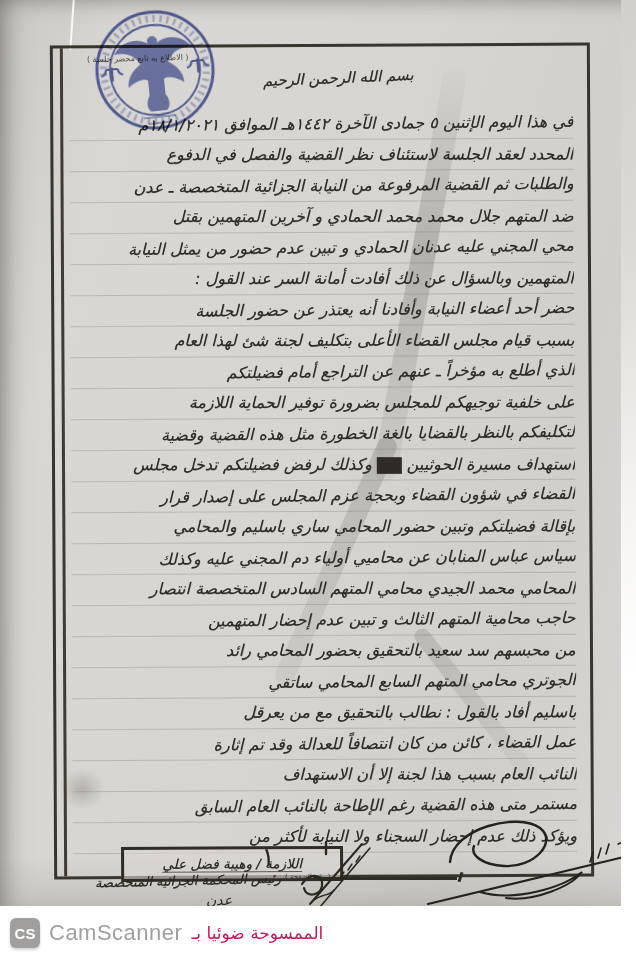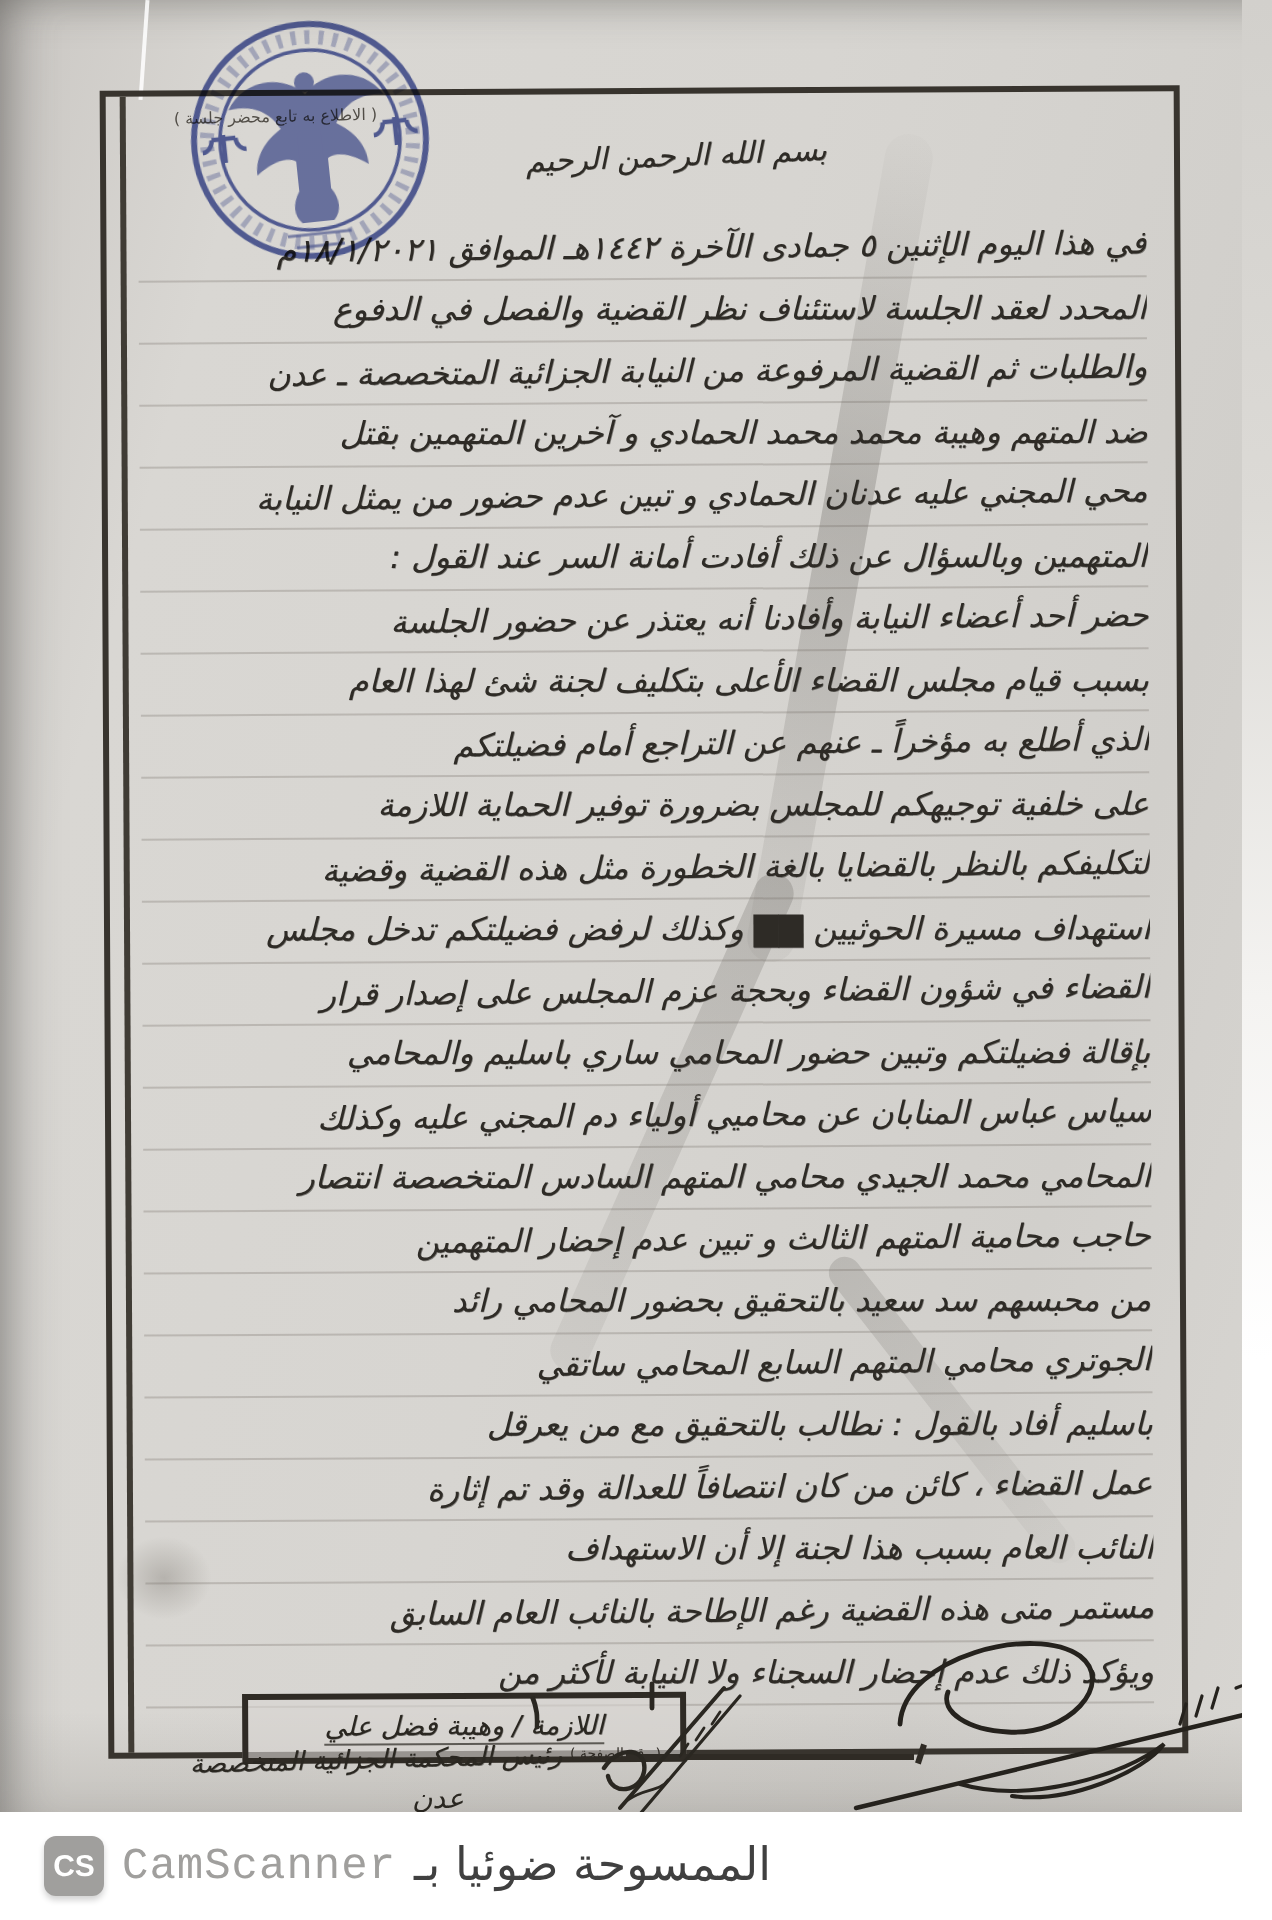--- a/index.html
+++ b/index.html
@@ -68,26 +68,26 @@
   .sig{position:absolute;pointer-events:none;}
   .sig-right{left:422px;top:810px;}
   .sig-left{left:296px;top:838px;}
 
   
   .stamp{position:absolute;left:92px;top:6px;width:126px;height:128px;opacity:.85;
     filter:blur(.35px);mix-blend-mode:multiply;transform:rotate(-6deg);}
 
   
   .cs-bar{position:absolute;left:0;top:906px;width:636px;height:54px;background:#ffffff;
-    display:flex;align-items:center;gap:9px;padding-left:22px;box-sizing:border-box;}
+    display:flex;align-items:center;gap:9px;padding-left:10px;box-sizing:border-box;}
   .cs-badge{width:30px;height:30px;border-radius:6px;background:#a09f9d;color:#ffffff;
     display:flex;align-items:center;justify-content:center;font-size:15px;font-weight:bold;
     font-family:"Liberation Sans",sans-serif;box-shadow:0 2px 3px rgba(0,0,0,.18);}
-  .cs-brand{font-size:22px;color:#a09f9d;font-family:Liberation Mono, monospace;letter-spacing:.5px;}
-  .cs-arabic{font-size:23px;color:#404040;direction:rtl;}
+  .cs-brand{font-size:22px;color:#a09f9d;font-family:Liberation Sans, sans-serif;letter-spacing:.5px;}
+  .cs-arabic{font-size:17px;color:#be185d;direction:rtl;}
 </style>
 </head>
 <body>
 
 <div class="stage">
 
   <div class="photo">
 
     <div class="scratch"></div>
     <div class="shadow s1"></div>
@@ -100,21 +100,21 @@
       <div class="inner-line"></div>
 
       <div class="margin-note">( الاطلاع به تابع محضر جلسة )</div>
 
       <div class="bismillah">بسم الله الرحمن الرحيم</div>
 
       <div class="lines">
           <div class="ms-line"><span>في هذا اليوم الإثنين ٥ جمادى الآخرة ١٤٤٢هـ الموافق ١٨/١/٢٠٢١م</span></div>
           <div class="ms-line"><span>المحدد لعقد الجلسة لاستئناف نظر القضية والفصل في الدفوع</span></div>
           <div class="ms-line"><span>والطلبات ثم القضية المرفوعة من النيابة الجزائية المتخصصة ـ عدن</span></div>
-          <div class="ms-line"><span>ضد المتهم وهيبة محمد محمد الحمادي و آخرين المتهمين بقتل</span></div>
+          <div class="ms-line"><span>ضد المتهم جلال محمد محمد الحمادي و آخرين المتهمين بقتل</span></div>
           <div class="ms-line"><span>محي المجني عليه عدنان الحمادي و تبين عدم حضور من يمثل النيابة</span></div>
           <div class="ms-line"><span>المتهمين وبالسؤال عن ذلك أفادت أمانة السر عند القول :</span></div>
           <div class="ms-line"><span>حضر أحد أعضاء النيابة وأفادنا أنه يعتذر عن حضور الجلسة</span></div>
           <div class="ms-line"><span>بسبب قيام مجلس القضاء الأعلى بتكليف لجنة شئ لهذا العام</span></div>
           <div class="ms-line"><span>الذي أطلع به مؤخراً ـ عنهم عن التراجع أمام فضيلتكم</span></div>
           <div class="ms-line"><span>على خلفية توجيهكم للمجلس بضرورة توفير الحماية اللازمة</span></div>
           <div class="ms-line"><span>لتكليفكم بالنظر بالقضايا بالغة الخطورة مثل هذه القضية وقضية</span></div>
           <div class="ms-line"><span>استهداف مسيرة الحوثيين ▇▇ وكذلك لرفض فضيلتكم تدخل مجلس</span></div>
           <div class="ms-line"><span>القضاء في شؤون القضاء وبحجة عزم المجلس على إصدار قرار</span></div>
           <div class="ms-line"><span>بإقالة فضيلتكم وتبين حضور المحامي ساري باسليم والمحامي</span></div>

